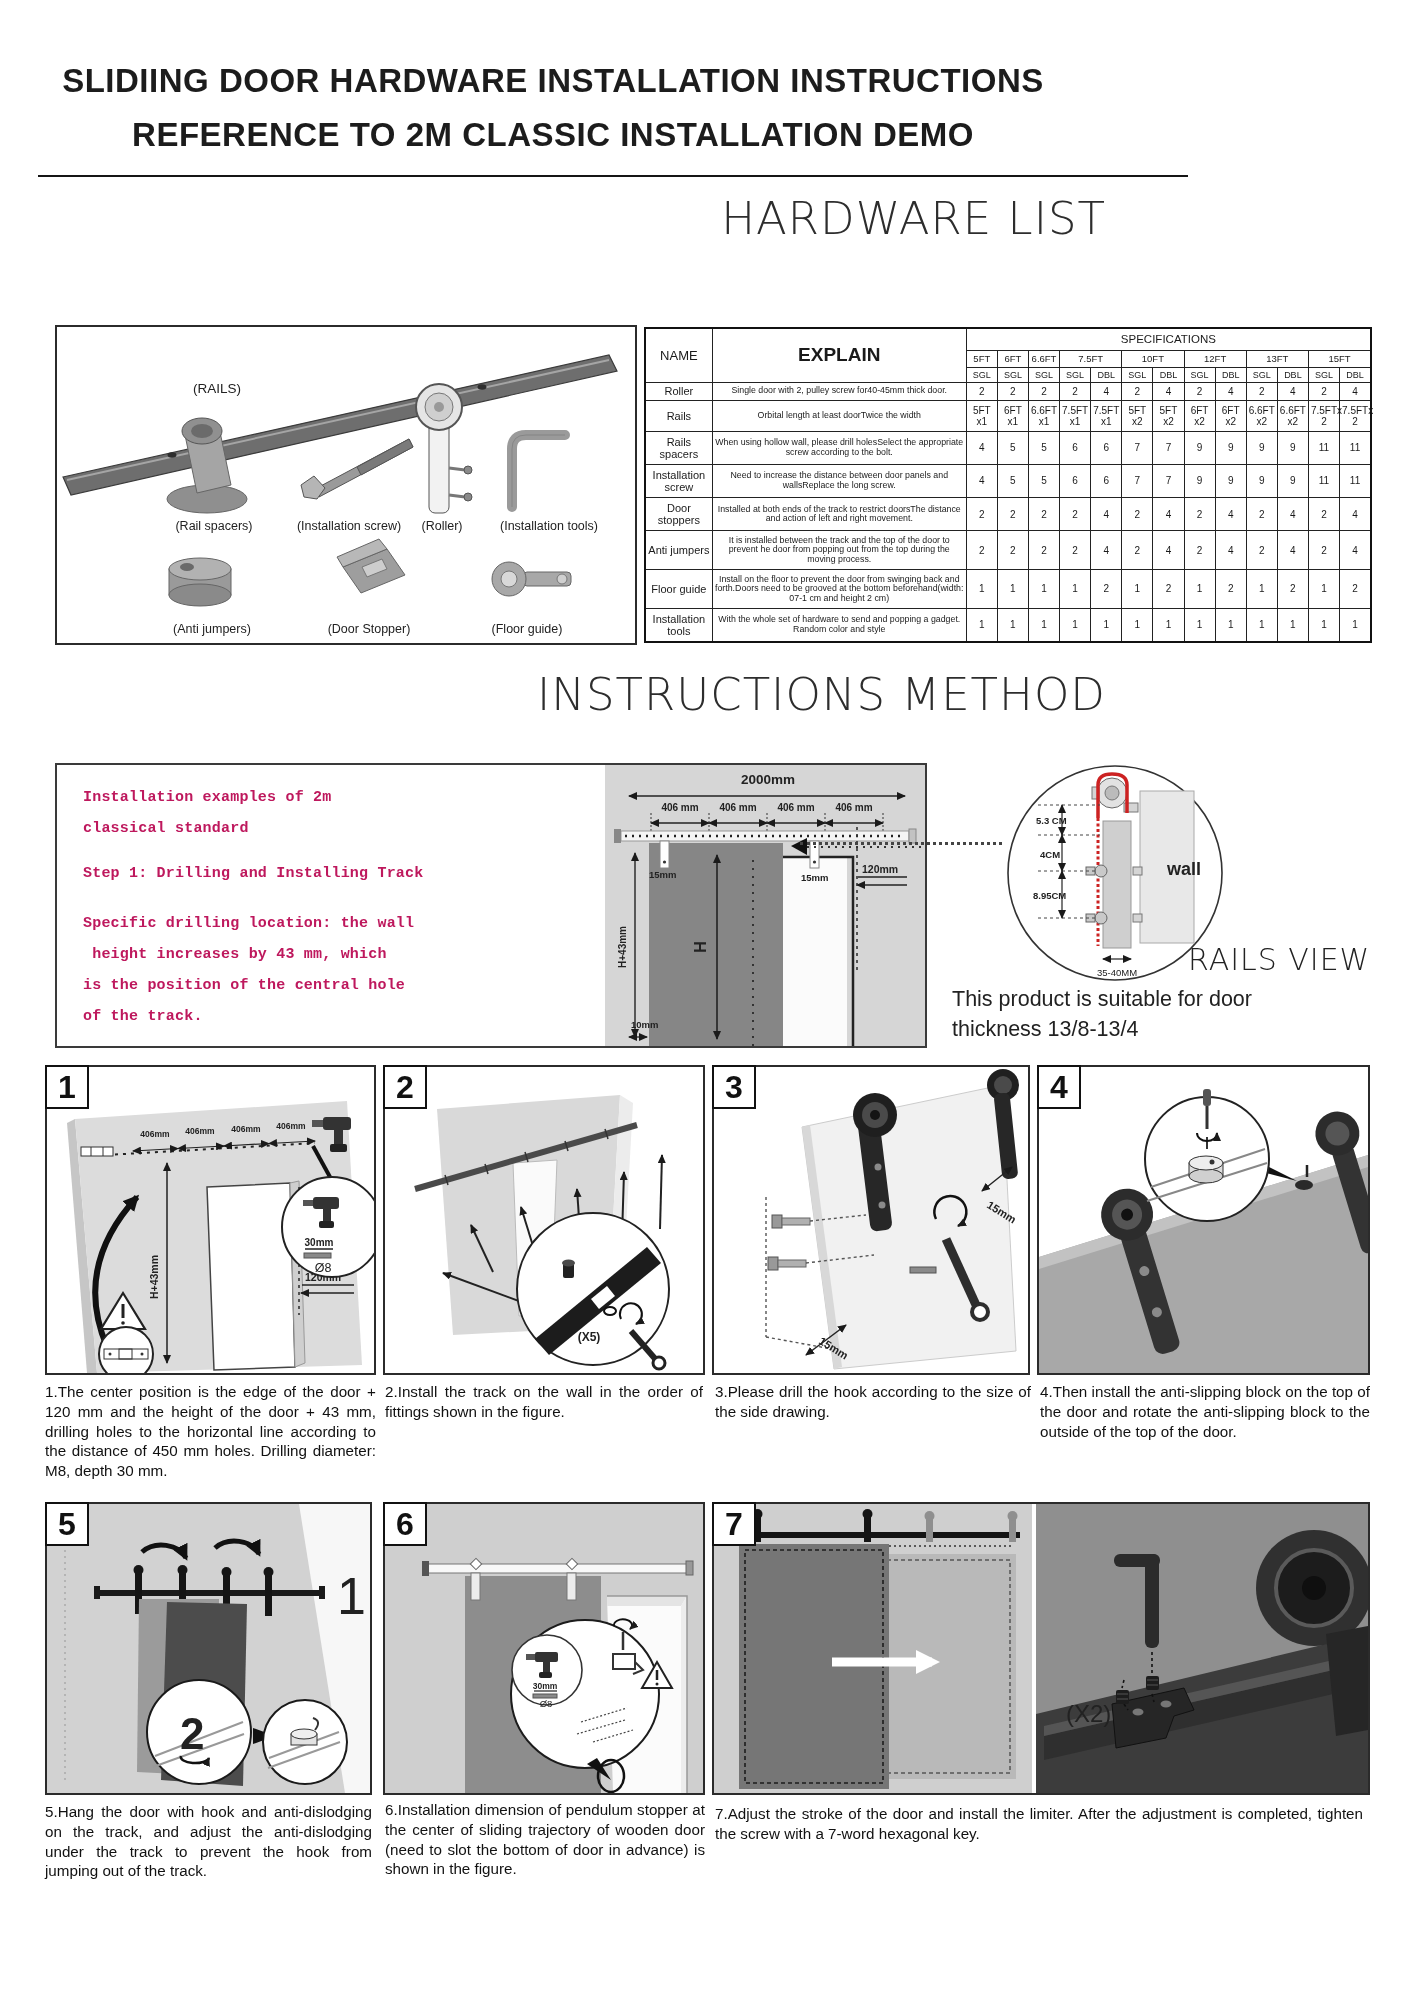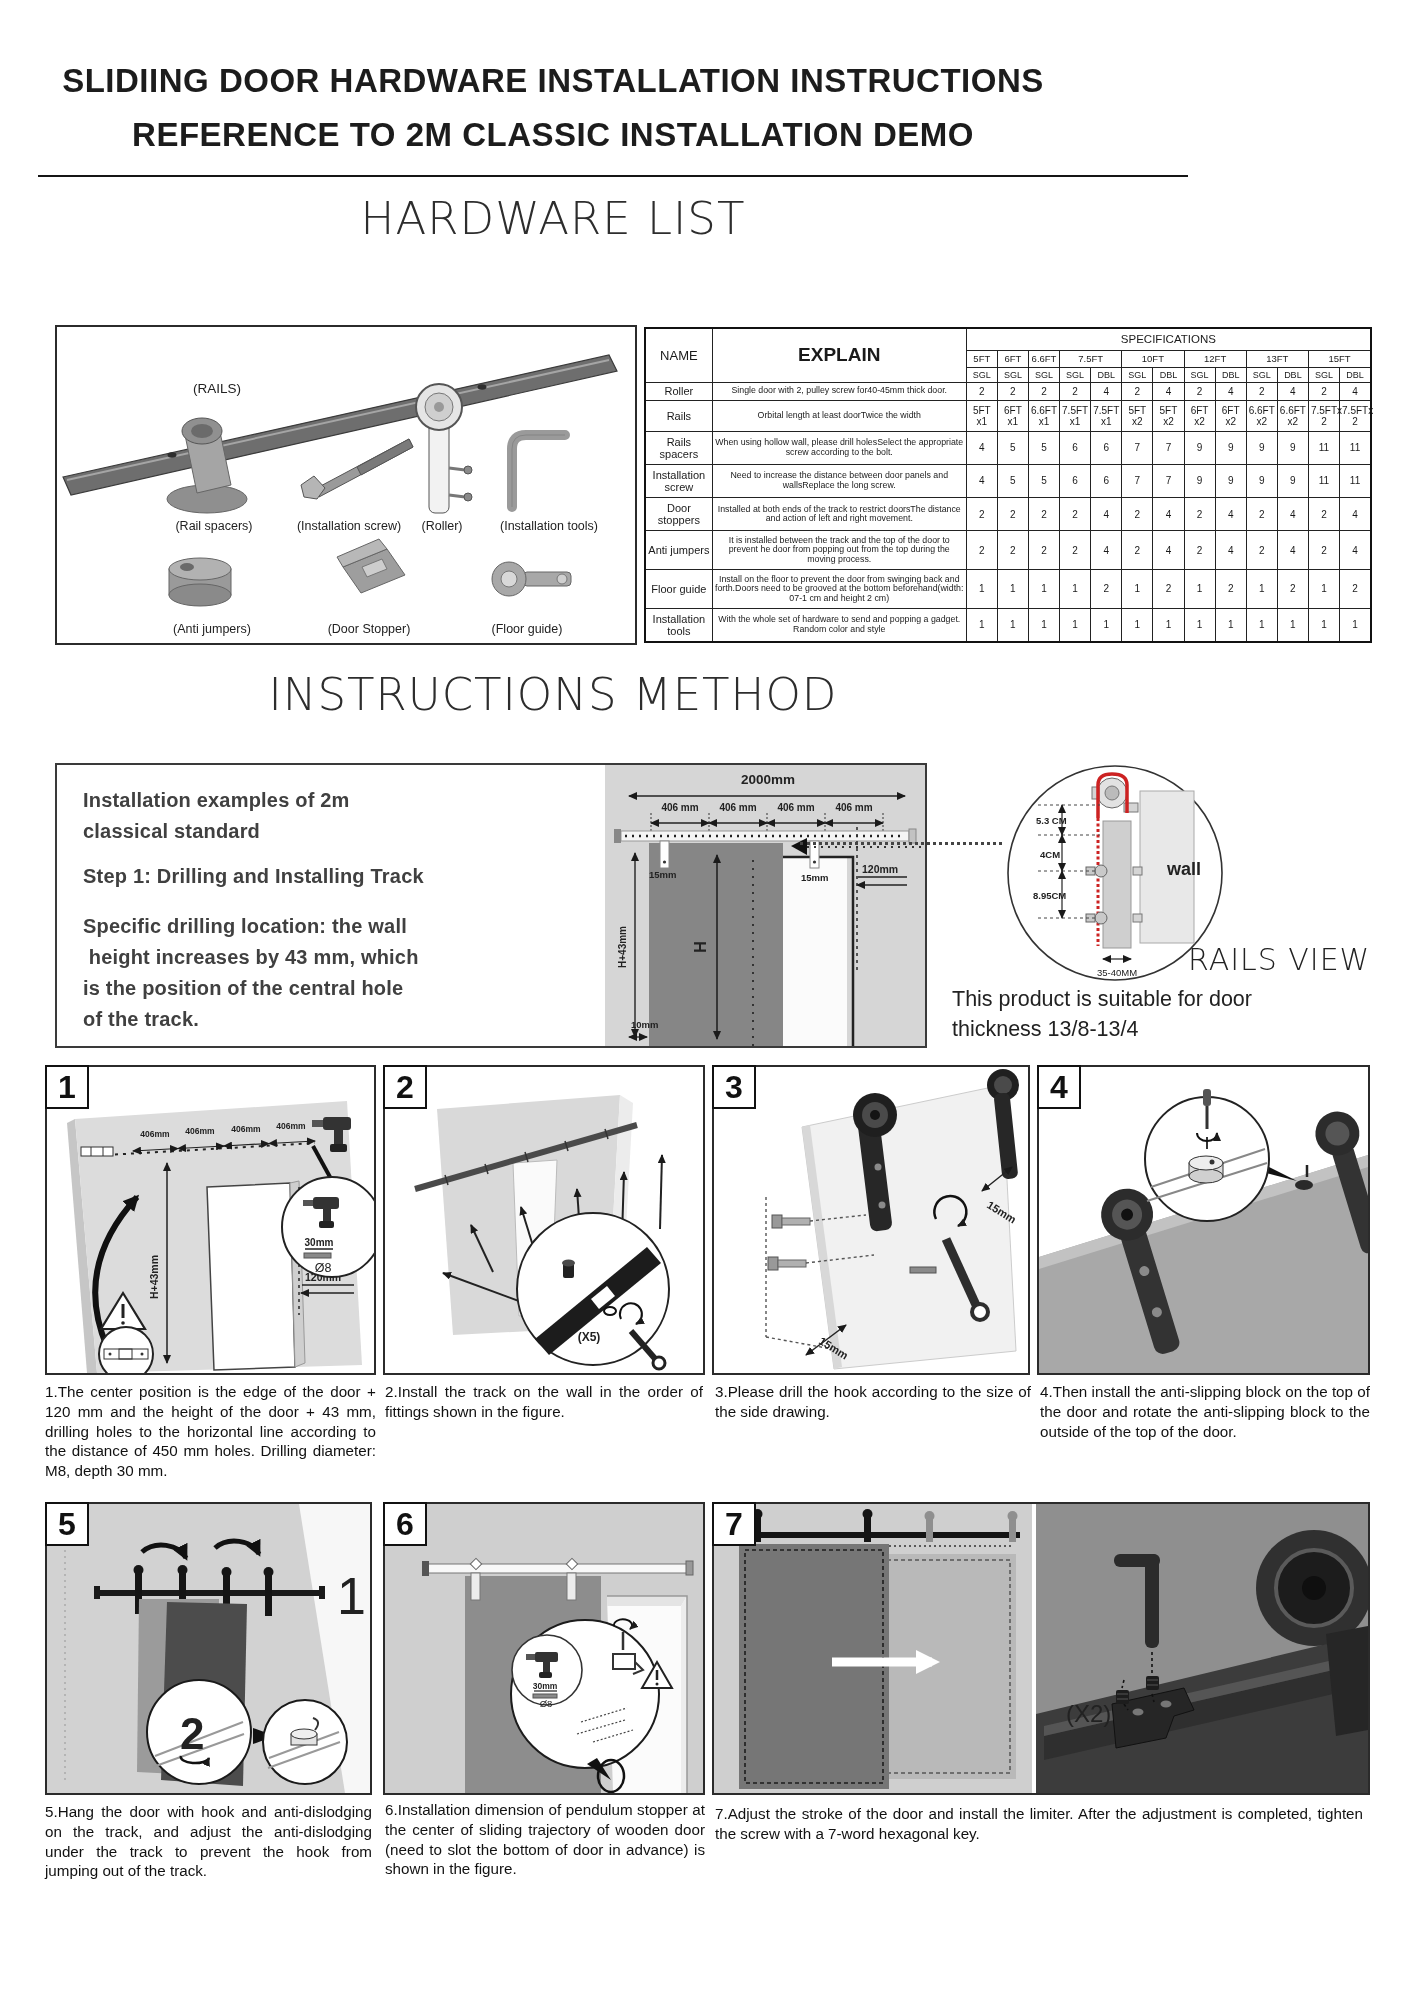--- a/index.html
+++ b/index.html
@@ -1,35 +1,35 @@
 <!DOCTYPE html>
 <html><head>
 <meta charset="utf-8">
 <style>
   *{margin:0;padding:0;box-sizing:border-box}
   html,body{background:#fff}
   body{width:1414px;height:2000px;position:relative;font-family:"Liberation Sans",sans-serif;color:#1a1a1a;overflow:hidden}
   .abs{position:absolute}
   .title{left:0;width:1106px;text-align:center;font-weight:bold;font-size:33px;letter-spacing:.5px;color:#1c1c1c}
-  .big-heading{left:0;width:1106px;text-align:center;font-weight:300;font-size:45px;color:#2d2d2d;letter-spacing:1px;font-family:"DejaVu Sans","Liberation Sans",sans-serif}
+  .big-heading{left:0;width:1106px;text-align:right;font-weight:300;font-size:45px;color:#2d2d2d;letter-spacing:1px;font-family:"DejaVu Sans","Liberation Sans",sans-serif}
   .divider{left:38px;top:175px;width:1150px;border-top:2.5px solid #151515}
   .hw-box{left:55px;top:325px;width:582px;height:320px;border:2px solid #2b2b2b;background:#fff}
   .spec-wrap{left:644px;top:327px;width:728px;height:316px}
   table.spec{width:100%;height:100%;border-collapse:collapse;border:2px solid #111;table-layout:fixed}
   table.spec th,table.spec td{border:1px solid #222;text-align:center;vertical-align:middle;padding:1px 2px;font-family:"Liberation Sans",sans-serif}
   .name-th{font-size:13px;font-weight:normal}
   .explain-th{font-size:19px;font-weight:bold}
   .specs-th{font-size:11.5px;font-weight:normal;height:22px}
   .size-th{font-size:9.5px;font-weight:normal;height:17px}
   .type-th{font-size:9px;font-weight:normal;height:15px}
   .name-td{font-size:11px}
   .explain-td{font-size:8.8px;line-height:1.08}
   .val-td{font-size:10px}
   .example-box{left:55px;top:763px;width:872px;height:285px;border:2px solid #3a3a3a;background:#fff}
-  .ex-line{position:absolute;left:26px;font-weight:bold;font-size:20px;color:#404040;letter-spacing:.2px;font-family:Liberation Sans, sans-serif;white-space:pre}
+  .ex-line{position:absolute;left:26px;font-weight:bold;font-size:15px;color:#be185d;letter-spacing:.2px;font-family:Liberation Mono, monospace;white-space:pre}
   .panel{position:absolute;border:2px solid #2b2b2b;background:#fff}
   .num-box{position:absolute;left:-2px;top:-2px;width:44px;height:44px;border:2.5px solid #111;background:#fff;display:flex;align-items:center;justify-content:center;font-size:32px;font-weight:bold;color:#111;z-index:3}
   .caption{position:absolute;font-size:15.2px;line-height:1.3;color:#111;text-align:justify}
   .sideview-label{position:absolute;left:1188px;top:942px;font-size:30px;font-weight:300;letter-spacing:1px;color:#222;font-family:"DejaVu Sans","Liberation Sans",sans-serif}
   .side-note{position:absolute;left:952px;top:984px;font-size:21.5px;line-height:1.4;color:#222;font-family:Liberation Sans, sans-serif}
   .connector{position:absolute;left:800px;top:842px;width:202px;border-top:3px dotted #444}
   svg text{font-family:"Liberation Sans",sans-serif;fill:#222}
   svg{display:block}
 </style>
 </head>

